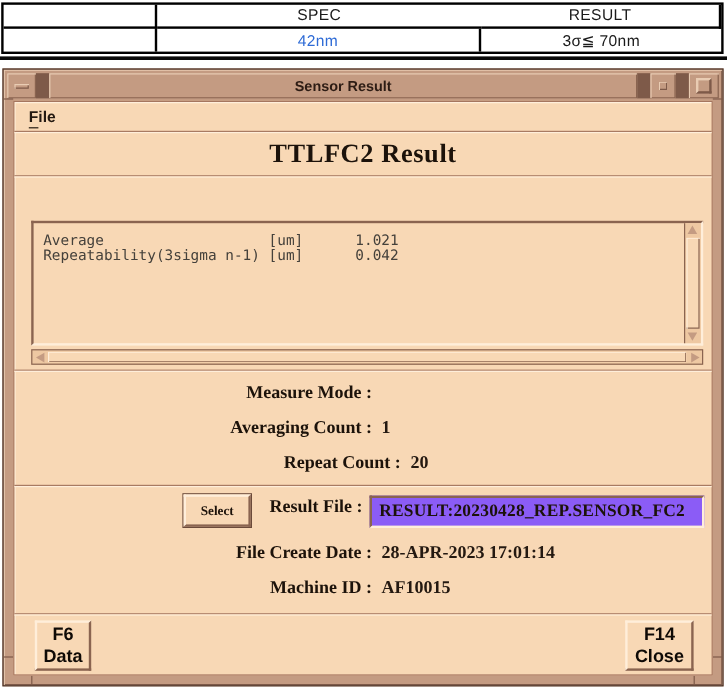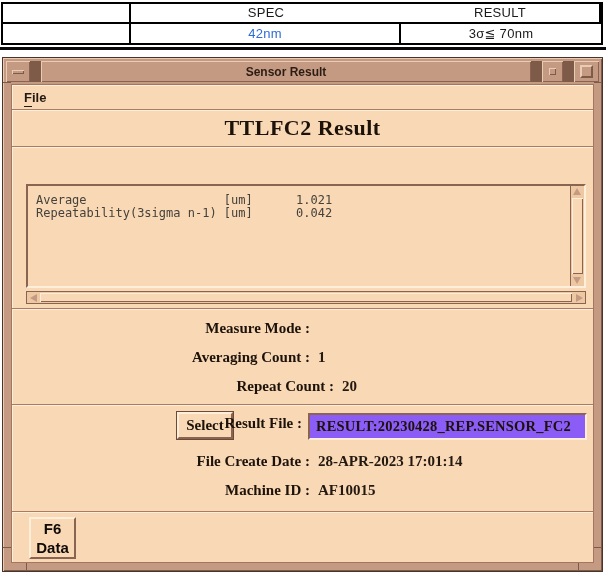--- a/index.html
+++ b/index.html
@@ -118,22 +118,22 @@
   .fvalue{
     margin-left:8px;font-family:"Liberation Serif",serif;font-weight:bold;
     font-size:15px;color:#241911;
   }
   .btn3d{
     background:#f8d8b5;box-sizing:border-box;border:2px solid;
     border-color:#ffeeda #8a6450 #8a6450 #ffeeda;
     display:flex;align-items:center;justify-content:center;cursor:default;
   }
   .select-btn{
-    position:absolute;left:165px;top:327px;width:56px;height:27px;
-    font-family:"Liberation Serif",serif;font-weight:bold;font-size:15px;color:#1c120a;
+    position:absolute;left:141px;top:327px;width:56px;height:27px;
+    font-family:"Liberation Serif",serif;font-weight:bold;font-size:11px;color:#1c120a;
     box-shadow:0 0 0 1px #6b4a3a;
   }
   .filelabel{
     position:absolute;left:0;top:330px;width:290px;text-align:right;
     font-family:"Liberation Serif",serif;font-weight:bold;font-size:15px;color:#1c120a;
   }
   .fileinput{
     position:absolute;left:296px;top:328px;width:279px;height:27px;box-sizing:border-box;
     background:#8b5cf6;border:2px solid;border-color:#8a6450 #ffeeda #ffeeda #8a6450;
     font-family:"Liberation Serif",serif;font-weight:bold;font-size:14.5px;color:#1c120a;
@@ -243,15 +243,19 @@
       <div class="flabel">Machine ID :</div>
       <div class="fvalue">AF10015</div>
     </div>
 
     <div class="groove" style="top:426px;"></div>
 
     <button class="btn3d fnkey f6">
       <span>F6</span>
       <span>Data</span>
     </button>
+    <button class="btn3d fnkey f14">
+      <span>F14</span>
+      <span>Close</span>
+    </button>
 
   </div>
 </div>
 
 </body></html>

